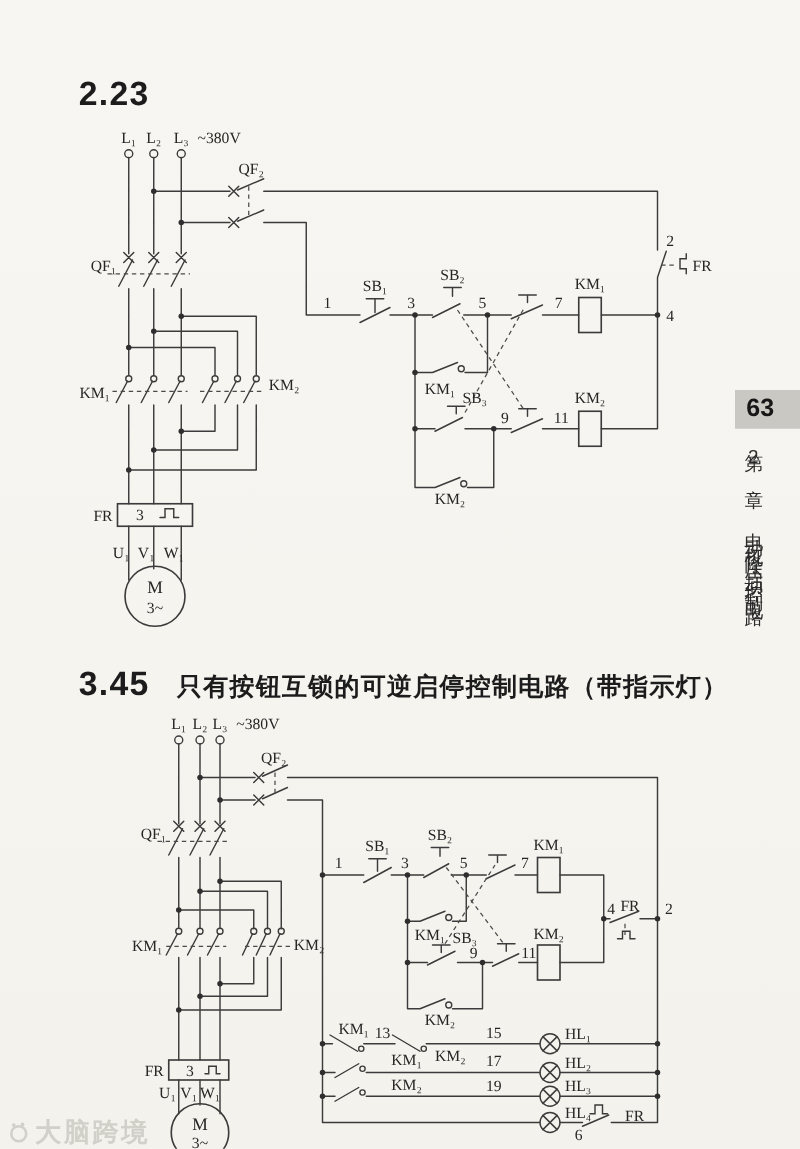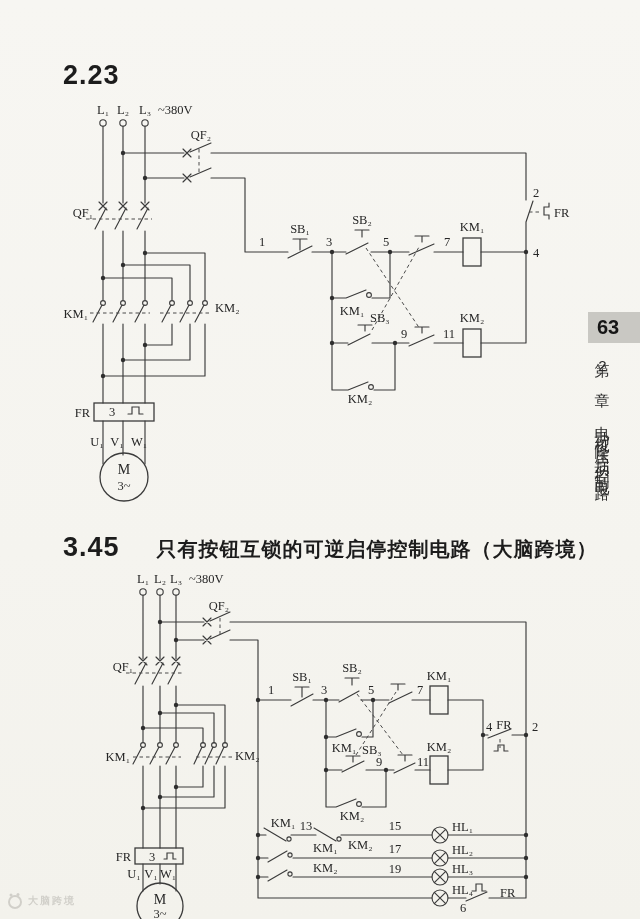--- a/index.html
+++ b/index.html
@@ -1,30 +1,30 @@
 <!DOCTYPE html>
 <html><head>
 <meta charset="utf-8">
 <style>
   html,body{margin:0;padding:0;}
   body{width:640px;height:919px;position:relative;background:#f6f5f1;overflow:hidden;
        font-family:"Liberation Serif", serif;color:#262626;}
   .page{position:absolute;inset:0;background:linear-gradient(180deg,#f7f6f2 0%,#f5f4ef 60%,#f3f2ec 100%);}
-  .hdr{position:absolute;left:63px;display:flex;align-items:baseline;gap:37px;white-space:nowrap;}
+  .hdr{position:absolute;left:63px;display:flex;align-items:baseline;gap:22px;white-space:nowrap;}
   .hdr .no{font-family:"Liberation Sans",sans-serif;font-weight:bold;font-size:27px;letter-spacing:1px;color:#1c1c1c;}
   .hdr .tt{font-family:"Liberation Sans",sans-serif;font-weight:bold;font-size:20px;color:#1c1c1c;letter-spacing:1px;}
   #hdr1{top:60px;} #hdr2{top:532px;}
   .pagenum-box{position:absolute;left:588px;top:312px;width:76px;height:31px;background:#c9c8c3;
        font-family:"Liberation Sans",sans-serif;font-weight:bold;font-size:20px;line-height:31px;
        padding-left:9px;box-sizing:border-box;color:#161616;}
   .vtext{position:absolute;left:592px;writing-mode:vertical-rl;text-orientation:upright;
        font-size:15px;letter-spacing:6px;color:#2a2a2a;font-family:"Liberation Sans",sans-serif;}
   #chapnum{top:351px;} #chaptitle{top:414px;}
   .watermark{position:absolute;left:6px;top:892px;display:flex;align-items:center;gap:4px;
-       opacity:.45;color:#a8a6a0;font-family:"Liberation Sans",sans-serif;font-weight:bold;font-size:10px;letter-spacing:2px;}
+       opacity:.45;color:#a8a6a0;font-family:"Liberation Sans",sans-serif;font-weight:bold;font-size:21px;letter-spacing:2px;}
   .watermark svg{display:block;}
   svg.circ{position:absolute;overflow:visible;}
   #c1{left:55px;top:100px;}
   #c2{left:55px;top:570px;}
   svg.circ text{font-family:"Liberation Serif",serif;font-size:12.5px;fill:#262626;}
   svg.circ .wire{stroke:#3b3b3b;stroke-width:1.15;fill:none;stroke-linecap:round;}
   svg.circ .dash{stroke:#4a4a4a;stroke-width:1;fill:none;stroke-dasharray:3.5 3;}
   svg.circ .dot{fill:#2e2e2e;stroke:none;}
   svg.circ .oc{fill:none;stroke:#3b3b3b;stroke-width:1.1;}
   svg.circ .box{fill:none;stroke:#3b3b3b;stroke-width:1.3;}
@@ -33,21 +33,21 @@
 <body>
 
 <div class="page">
 
   <div class="hdr" id="hdr1">
     <span class="no">2.23</span>
   </div>
 
   <div class="hdr" id="hdr2">
     <span class="no">3.45</span>
-    <span class="tt">只有按钮互锁的可逆启停控制电路（大脑跨境）</span>
+    <span class="tt">只有按钮互锁的可逆启停控制电路（带指示灯）</span>
   </div>
 
   <svg id="c1" class="circ" width="530" height="420" viewBox="55 100 530 420">
 
     <g>
       <path class="wire" d="M103 126 V203 M103 231 V300 M103 324 V403 M103 421 V464
         M123 126 V203 M123 231 V300 M123 324 V403 M123 421 V455
         M145 126 V203 M145 231 V300 M145 324 V403 M145 421 V464
         M95 229 L106 208 M115 229 L126 208 M137 229 L148 208
         M123 153 H184 M190 152 L211 143 M211 153 H526

